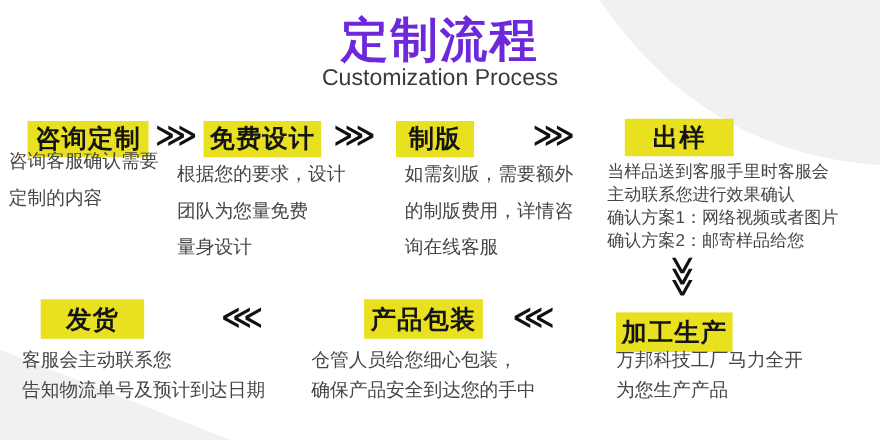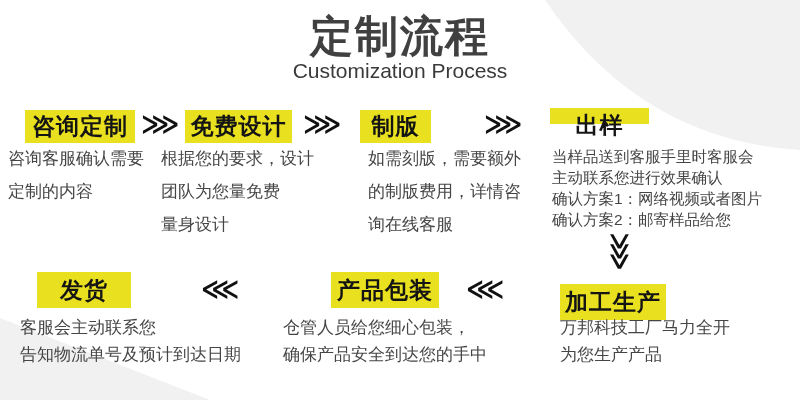--- a/index.html
+++ b/index.html
@@ -3,52 +3,52 @@
 <meta charset="utf-8">
 <style>
   html,body{margin:0;padding:0;background:#ffffff;}
   .stage{
     position:relative;width:800px;height:400px;overflow:hidden;background:#ffffff;
     font-family:"Liberation Sans","DejaVu Sans",sans-serif;
   }
   .bg-svg{position:absolute;left:0;top:0;width:800px;height:400px;pointer-events:none;}
   .title{
     position:absolute;top:8px;left:0;width:100%;text-align:center;
-    font-size:43px;font-weight:bold;color:#404040;letter-spacing:2px;
+    font-size:43px;font-weight:bold;color:#6d28d9;letter-spacing:2px;
   }
   .subtitle{
     position:absolute;top:59px;left:0;width:100%;text-align:center;
     font-size:21px;color:#3a3a3a;
   }
   .lbl{
     position:absolute;background:#e9e11f;color:#141414;font-weight:bold;
     font-size:23px;text-align:center;height:33px;line-height:33px;letter-spacing:1px;
   }
   #lbl-1{left:25px;top:110px;width:110px;}
   #lbl-2{left:185px;top:110px;width:107px;}
   #lbl-3{left:360px;top:110px;width:71px;}
-  #lbl-4{left:550px;top:108px;width:99px;height:16px;line-height:34px;}
+  #lbl-4{left:568px;top:108px;width:99px;height:34px;line-height:34px;}
   #lbl-5{left:37px;top:272px;width:94px;height:36px;line-height:36px;}
   #lbl-6{left:283px;top:272px;width:108px;height:36px;line-height:36px;margin-left:48px;}
   #lbl-7{left:560px;top:284px;width:106px;height:36px;line-height:36px;}
   .arr{
     position:absolute;font-family:"DejaVu Sans",sans-serif;
     font-size:27px;font-weight:bold;color:#111;line-height:1;
   }
   #arr-1{left:141px;top:110px;}
   #arr-2{left:303px;top:110px;}
   #arr-3{left:484px;top:110px;}
   #arr-down{left:601px;top:238px;transform:rotate(90deg);}
   #arr-l1{left:201px;top:275px;}
   #arr-l2{left:466px;top:275px;}
   .desc{
     position:absolute;color:#454545;font-size:17px;line-height:33px;
     white-space:pre-line;
   }
-  #desc-1{left:8px;top:142px;width:175px;}
+  #desc-1{left:8px;top:130px;width:175px;}
   #desc-2{left:161px;top:142px;width:192px;}
   #desc-3{left:368px;top:142px;width:186px;}
   #desc-4{left:552px;top:146px;width:248px;font-size:15.5px;line-height:21px;}
   #desc-5{left:20px;top:314px;width:262px;line-height:27px;}
   #desc-6{left:283px;top:314px;width:262px;line-height:27px;}
   #desc-7{left:560px;top:314px;width:232px;line-height:27px;}
 </style>
 </head>
 <body>
 

